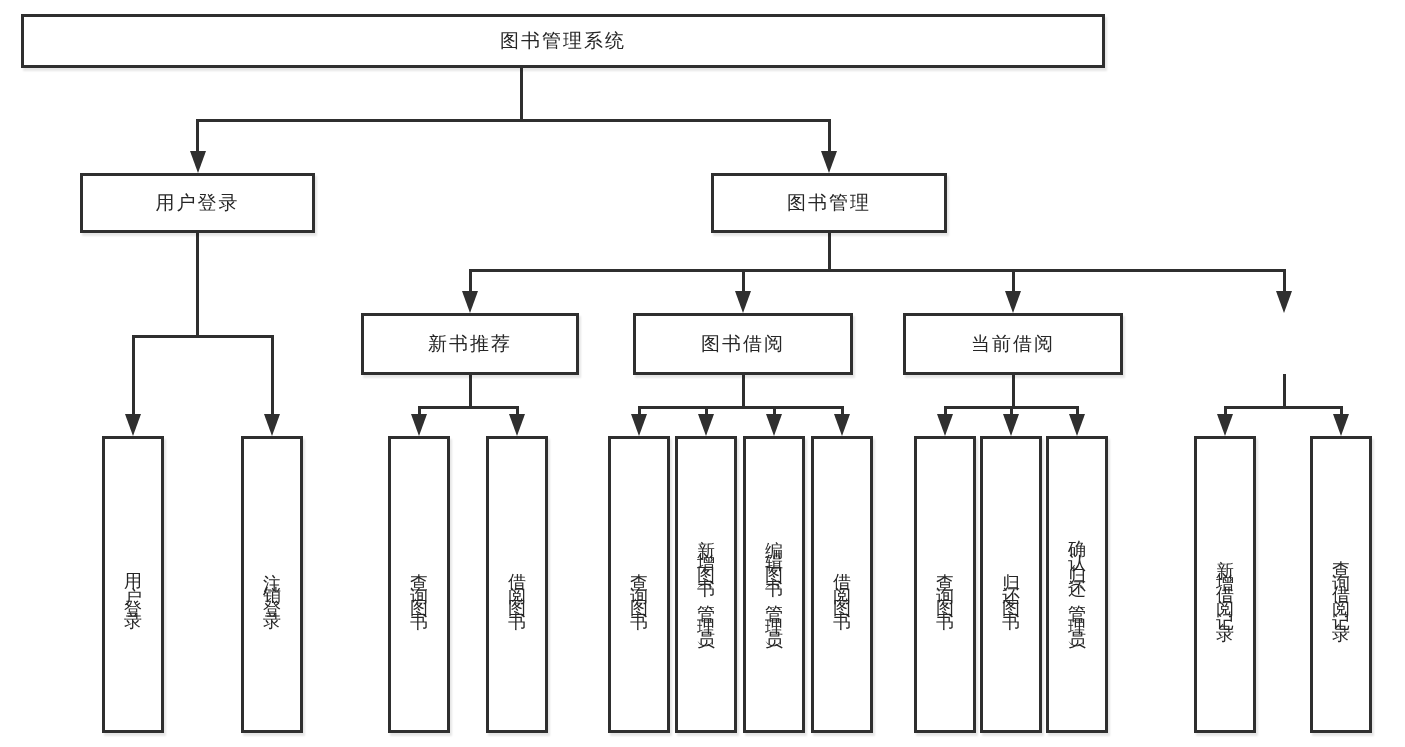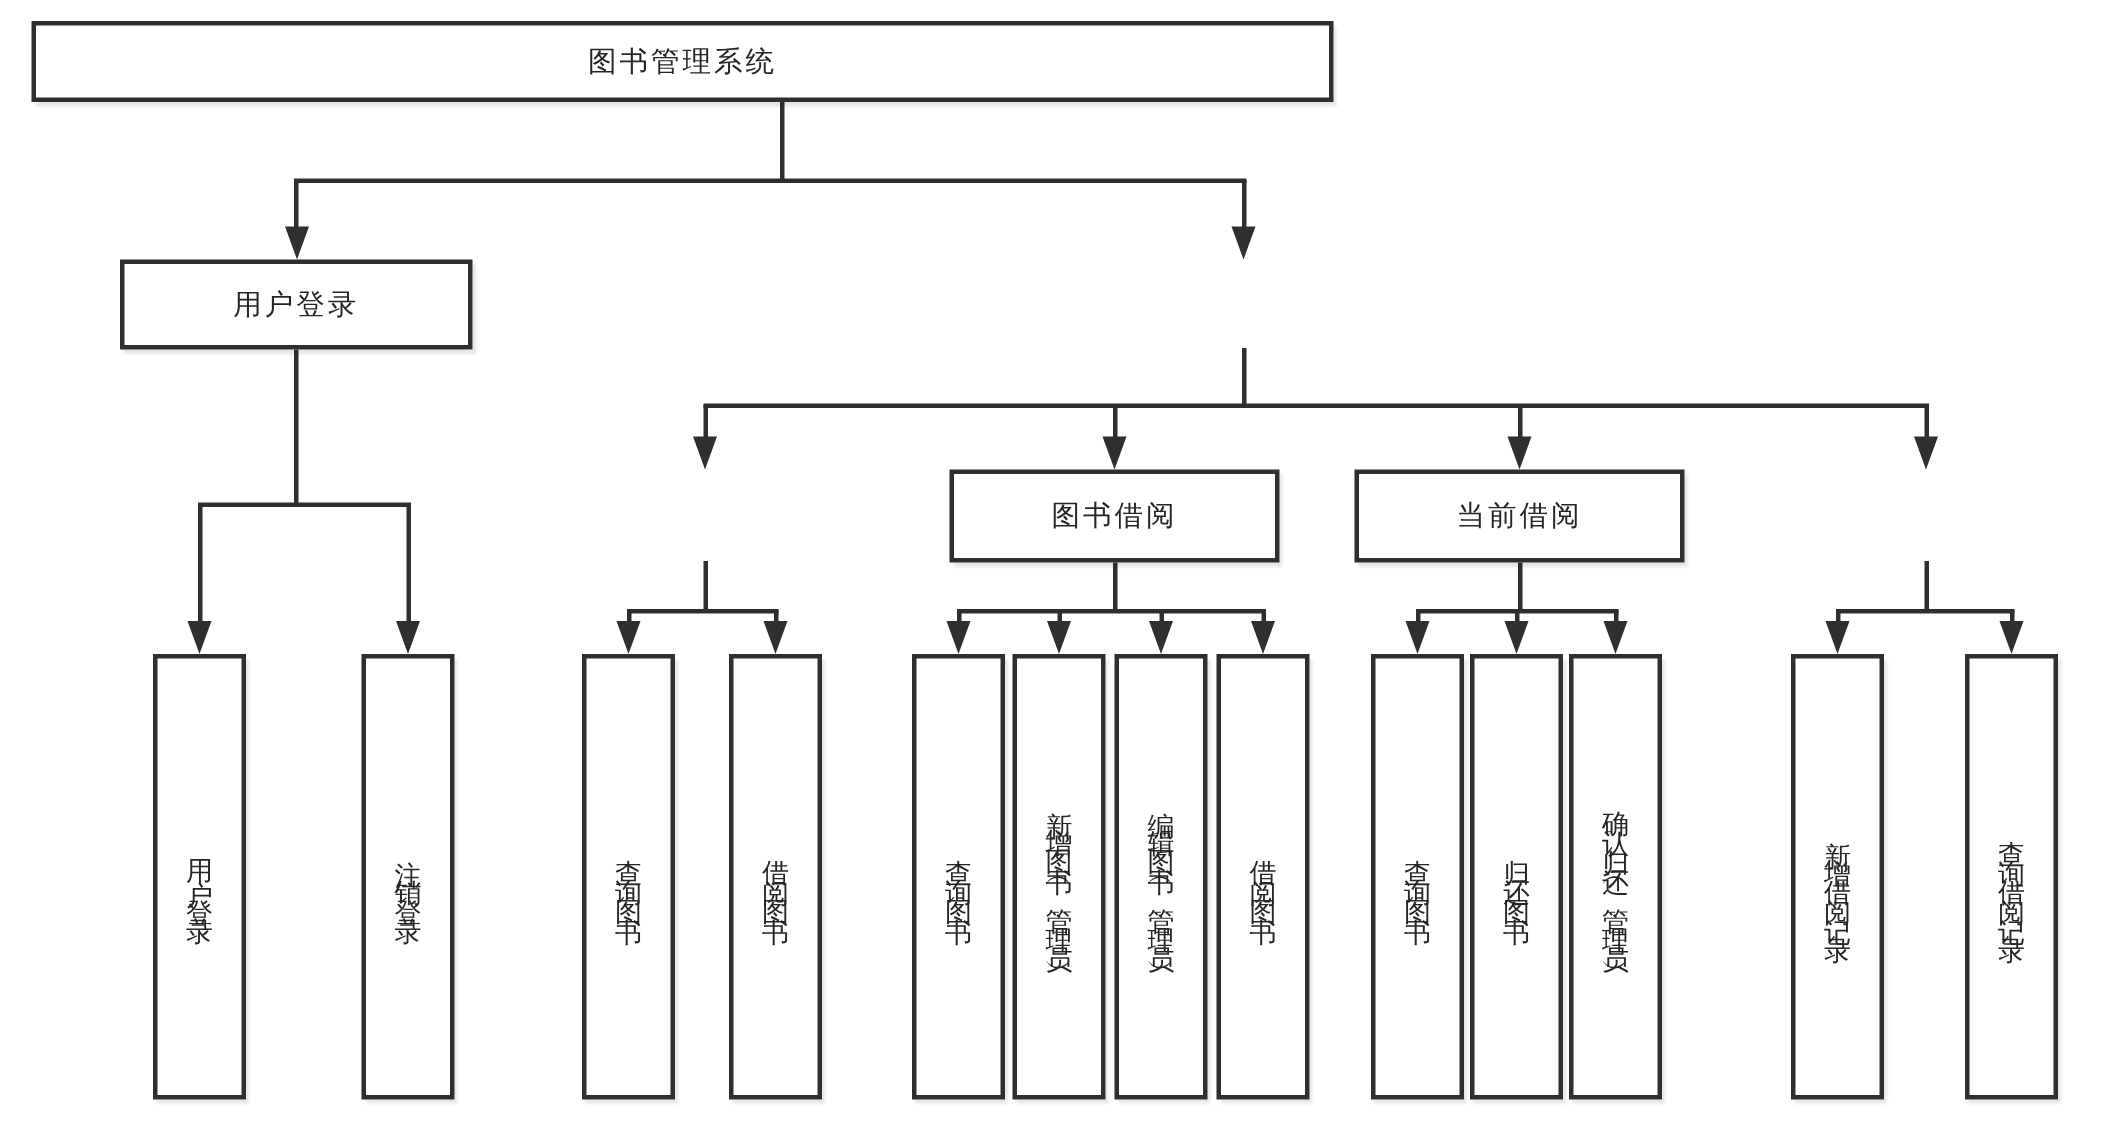--- a/index.html
+++ b/index.html
@@ -47,24 +47,26 @@
     white-space:nowrap;
     text-shadow:0 0 2px #ffffff;
     z-index:5;
   }
 </style>
 </head>
 <body>
 
 <div class="canvas" id="canvas">
 
-  <div class="node" style="left:21px;top:14px;width:868px;height:54px;">图书管理系统</div>
+  <div class="node" style="left:21px;top:14px;width:1084px;height:54px;">图书管理系统</div>
 
   <div class="node" style="left:80px;top:173px;width:235px;height:60px;">用户登录</div>
+  <div class="node" style="left:711px;top:173px;width:236px;height:60px;">图书管理</div>
 
+  <div class="node" style="left:361px;top:313px;width:218px;height:62px;">新书推荐</div>
   <div class="node" style="left:633px;top:313px;width:220px;height:62px;text-align:center;">图书借阅</div>
   <div class="node" style="left:903px;top:313px;width:220px;height:62px;">当前借阅</div>
 
   <div class="node leaf" style="left:102px;top:436px;width:62px;height:297px;">用户登录</div>
   <div class="node leaf" style="left:241px;top:436px;width:62px;height:297px;">注销登录</div>
 
   <div class="node leaf" style="left:388px;top:436px;width:62px;height:297px;">查询图书</div>
   <div class="node leaf" style="left:486px;top:436px;width:62px;height:297px;">借阅图书</div>
 
   <div class="node leaf" style="left:608px;top:436px;width:62px;height:297px;">查询图书</div>

